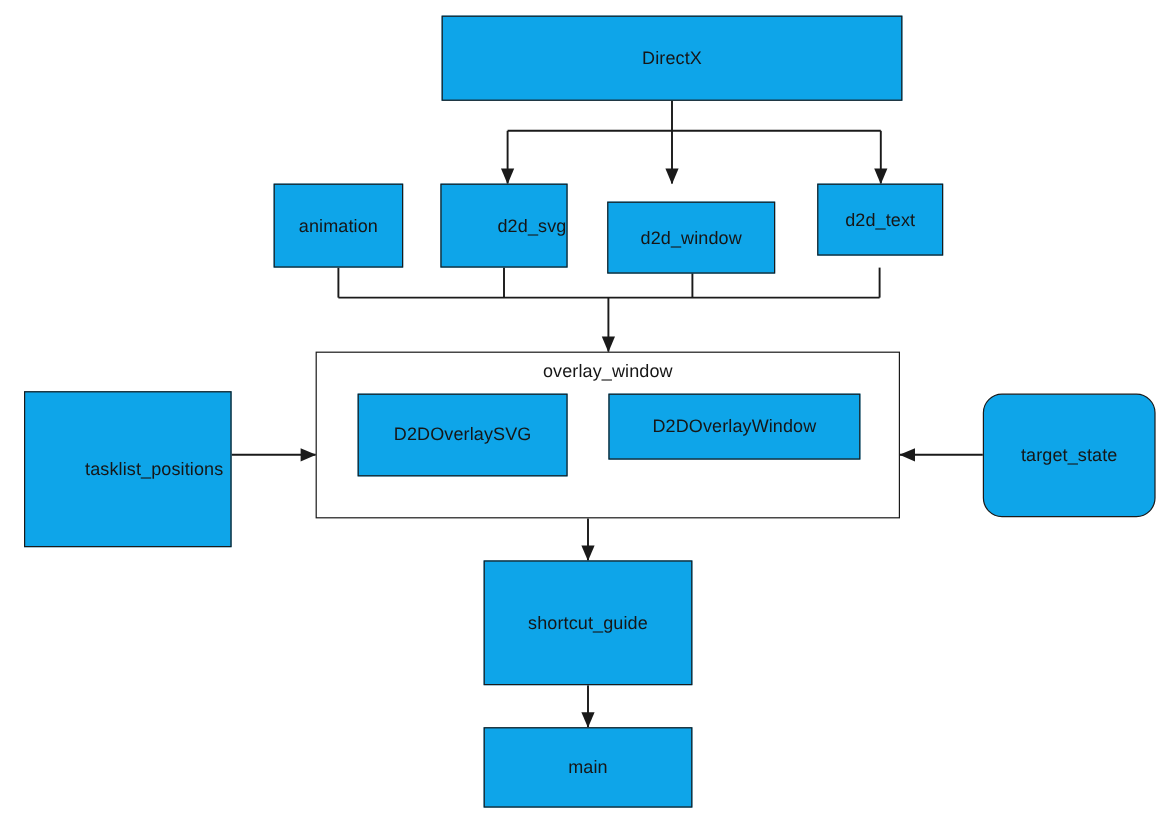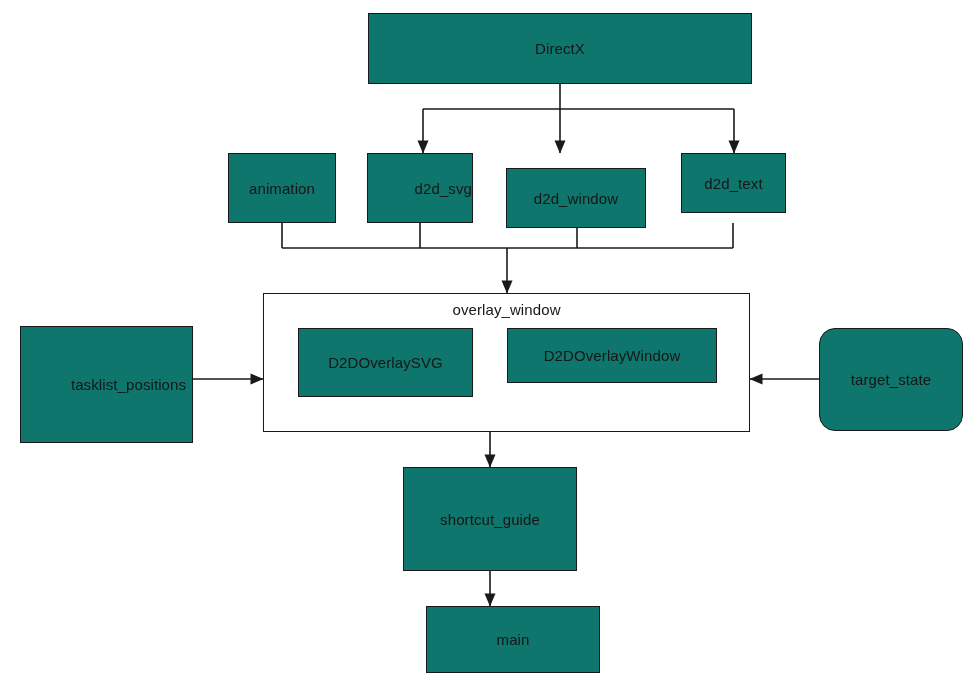--- a/index.html
+++ b/index.html
@@ -20,21 +20,21 @@
     position: absolute;
     left: 0;
     top: 0;
     width: 975px;
     height: 692px;
   }
   .node {
     position: absolute;
     box-sizing: border-box;
     border: 1.6px solid #1a1a1a;
-    background: #0f766e;
+    background: #0ea5e9;
     display: flex;
     align-items: center;
     justify-content: center;
     font-size: 15px;
     letter-spacing: 0.1px;
     white-space: nowrap;
   }
   .node.container {
     align-items: flex-start;
     background: transparent;
@@ -42,24 +42,24 @@
   }
   
   .n-directx            { left: 368px; top: 13px;  width: 384px; height: 71px; }
   .n-animation          { left: 228px; top: 153px; width: 108px; height: 70px; align-items: center; }
   .n-d2d-svg            { left: 367px; top: 153px; width: 106px; height: 70px; justify-content: flex-end; }
   .n-d2d-window         { left: 506px; top: 168px; width: 140px; height: 60px; align-items: center; }
   .n-d2d-text           { left: 681px; top: 153px; width: 105px; height: 60px; }
   .n-overlay-window     { left: 263px; top: 293px; width: 487px; height: 139px; }
   .n-d2d-overlay-svg    { left: 298px; top: 328px; width: 175px; height: 69px; }
   .n-d2d-overlay-window { left: 507px; top: 328px; width: 210px; height: 55px; }
-  .n-tasklist-positions { left: 20px;  top: 326px; width: 173px; height: 117px; padding-left: 44px; }
+  .n-tasklist-positions { left: 20px;  top: 326px; width: 173px; height: 130px; padding-left: 44px; }
   .n-target-state       { left: 819px; top: 328px; width: 144px; height: 103px; border-radius: 16px; }
   .n-shortcut-guide     { left: 403px; top: 467px; width: 174px; height: 104px; }
-  .n-main               { left: 403px; top: 606px; width: 174px; height: 67px; margin-left: 23px; }
+  .n-main               { left: 403px; top: 606px; width: 174px; height: 67px; }
   .edge {
     stroke: #1a1a1a;
     stroke-width: 1.6;
     fill: none;
   }
 </style>
 </head>
 <body>
 
 <div class="canvas">

